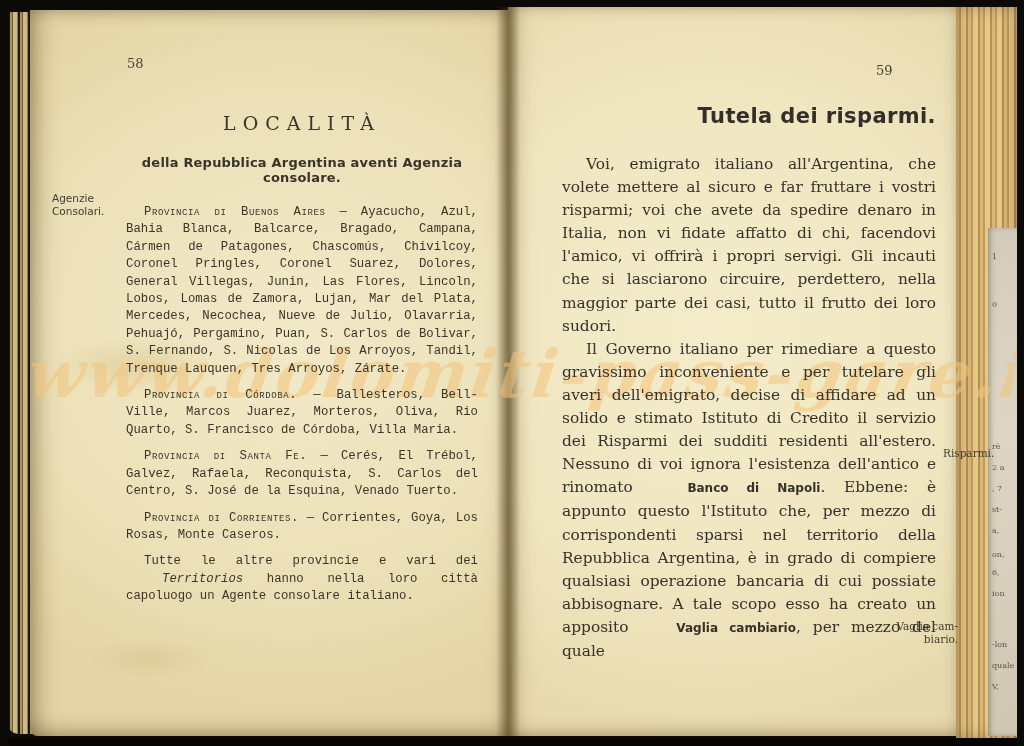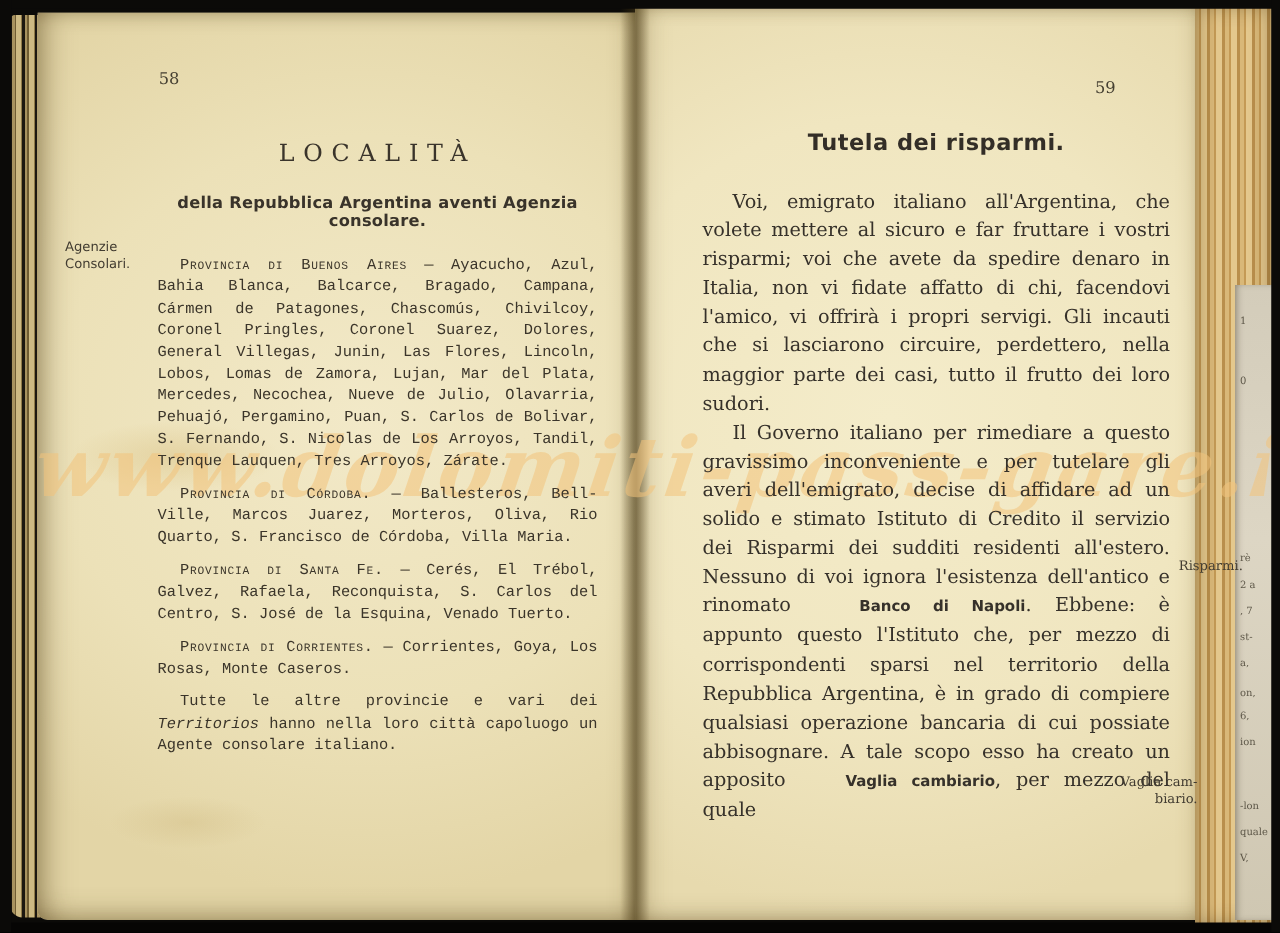--- a/index.html
+++ b/index.html
@@ -45,27 +45,27 @@
     transform:skewX(-8deg);pointer-events:none;}
   
   .col-left{position:absolute;left:126px;top:112px;width:352px;color:#3b352a;}
   .pageno-left{position:absolute;left:127px;top:56px;font-size:13px;color:#464032;}
   .title-left{text-align:center;font-size:19px;letter-spacing:7px;color:#3a342b;}
   .subtitle-left{text-align:center;font-weight:bold;font-size:13px;margin-top:21px;
     font-family:"DejaVu Sans","Liberation Sans",sans-serif;letter-spacing:.2px;color:#39332a;}
   .paras-left{margin-top:19px;font-size:12.3px;line-height:17.4px;text-align:justify;font-family:Liberation Mono, monospace;}
   .paras-left p{margin:0 0 9px 0;text-indent:18px;}
   .lead-sc{font-variant:small-caps;letter-spacing:.6px;}
-  .it{font-style:italic;}
+  .it{font-style:italic;margin-left:36px;}
   .note-left{position:absolute;left:52px;top:192px;width:72px;font-size:10.5px;line-height:12.5px;
     white-space:pre-line;color:#423c31;font-family:"DejaVu Sans","Liberation Sans",sans-serif;}
   
   .col-right{position:absolute;left:562px;top:104px;width:374px;color:#36312a;}
   .pageno-right{position:absolute;left:876px;top:63px;font-size:13px;color:#464032;}
-  .title-right{text-align:center;font-weight:bold;font-size:18px;letter-spacing:.4px;
+  .title-right{text-align:right;font-weight:bold;font-size:21px;letter-spacing:.4px;
     font-family:"DejaVu Sans","Liberation Sans",sans-serif;color:#332e27;}
   .paras-right{margin-top:25px;font-size:15.4px;line-height:23.1px;text-align:justify;}
   .paras-right p{margin:0;text-indent:24px;}
   .bold-sans{font-family:"DejaVu Sans","Liberation Sans",sans-serif;font-weight:bold;font-size:12px;margin-left:36px;}
   .note-right{position:absolute;font-size:10.5px;color:#423c31;line-height:12.5px;
     font-family:"DejaVu Serif","Liberation Serif",serif;}
   .note-r1{left:943px;top:447px;}
   .note-r2{left:886px;top:620px;width:72px;white-space:pre-line;text-align:right;}
 </style>
 </head>

